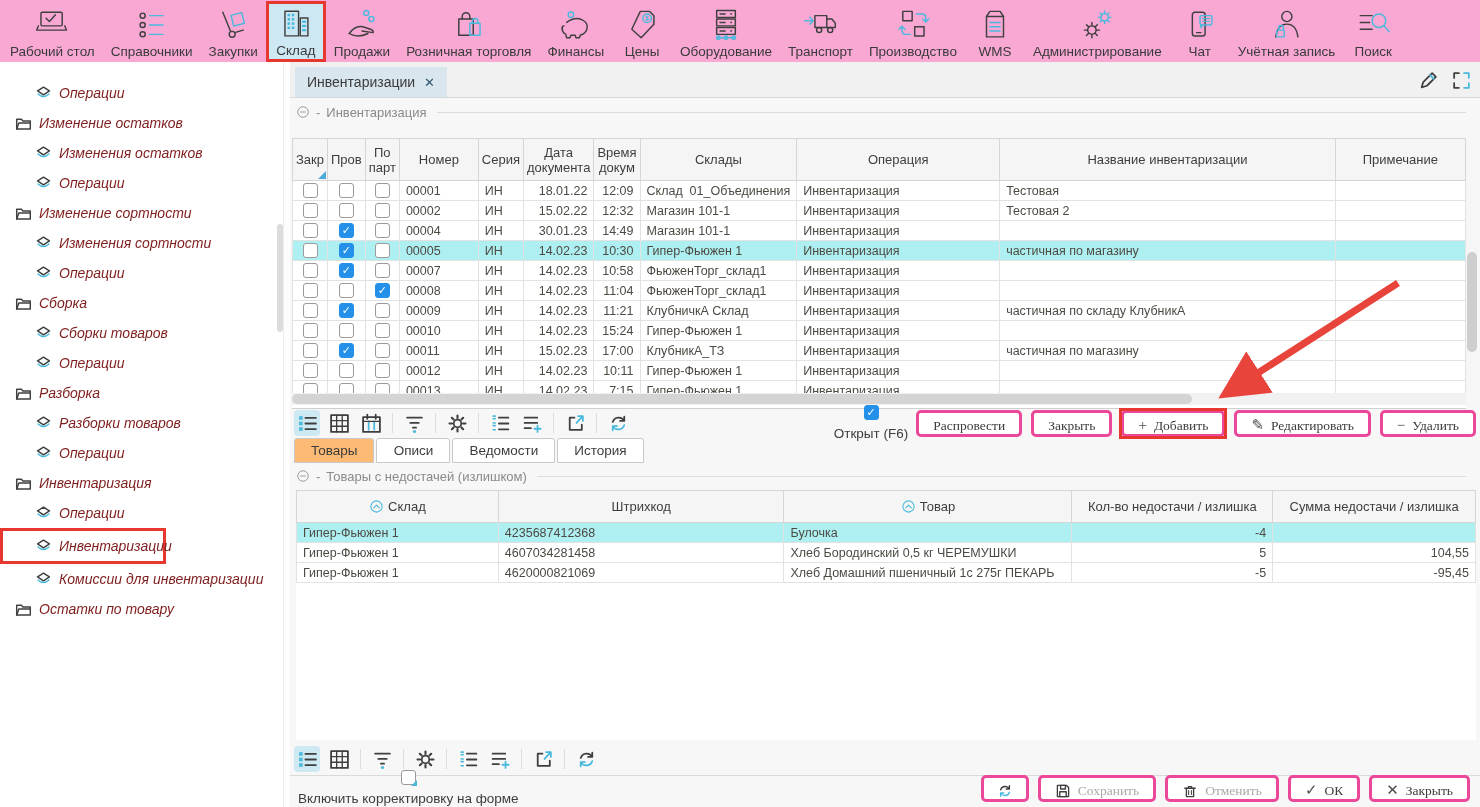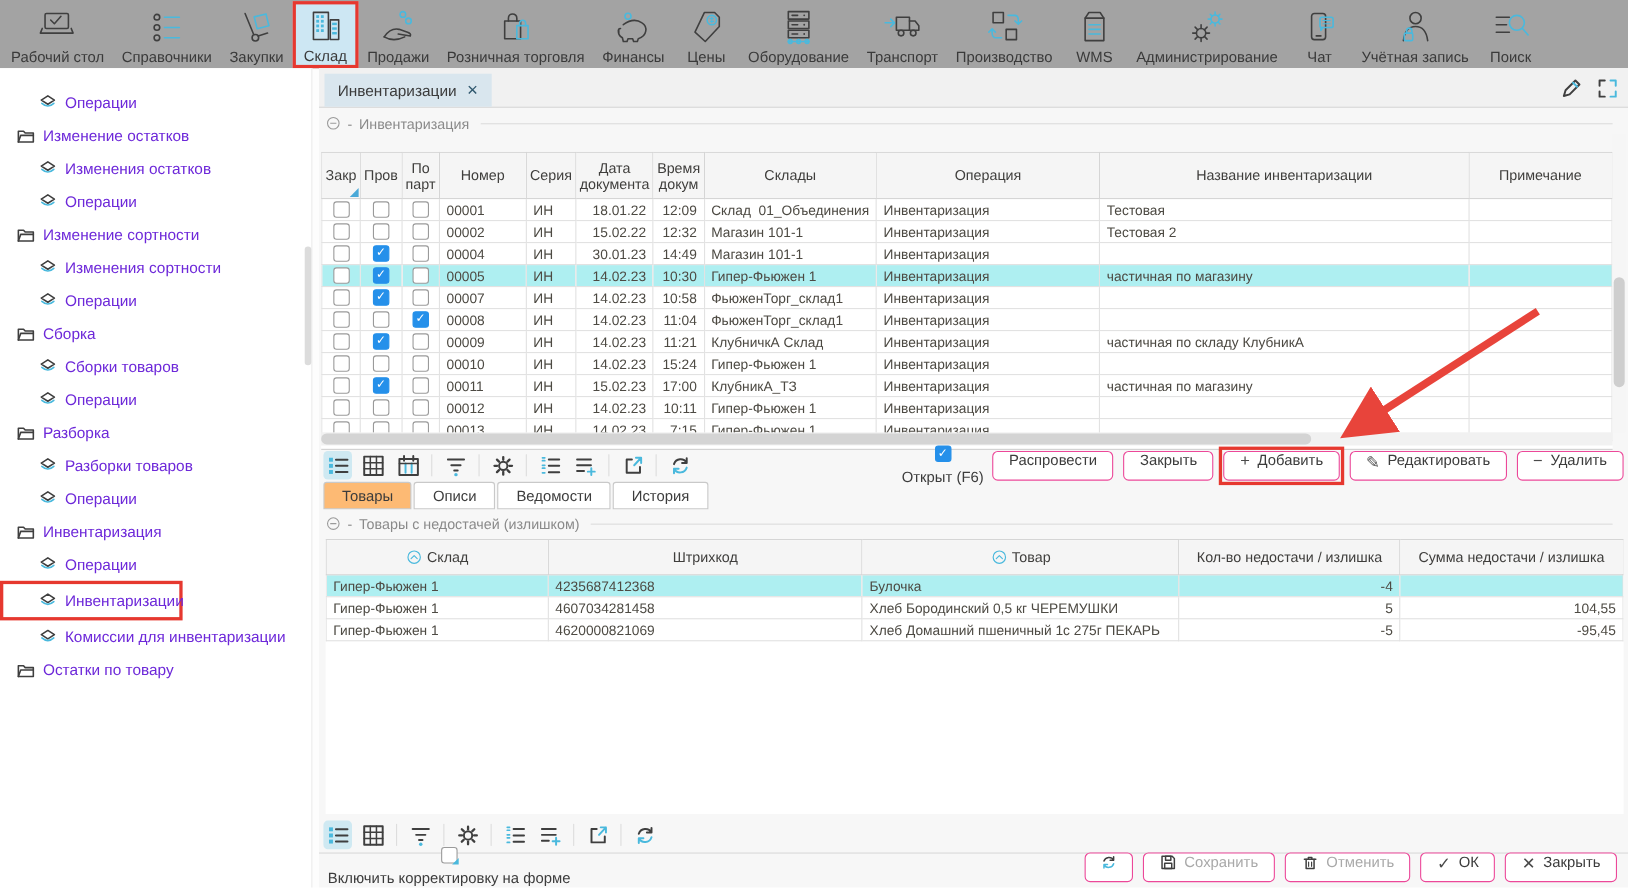--- a/index.html
+++ b/index.html
@@ -6,29 +6,29 @@
   html,body { width:1480px; height:807px; background:#fff; font-family:"Liberation Sans","DejaVu Sans",sans-serif; color:#3f3e3c; overflow:hidden; }
   #page { position:relative; width:1480px; height:807px; background:#fdfdfd; }
 
   
   svg .s { stroke:#3f3f3f; fill:none; stroke-width:1.7; stroke-linecap:round; stroke-linejoin:round; }
   svg .b { stroke:#4ab9dd; fill:none; stroke-width:1.7; stroke-linecap:round; stroke-linejoin:round; }
   svg .bf { fill:#4ab9dd; stroke:none; }
   svg .sf { fill:#3f3f3f; stroke:none; }
 
   
-  #topnav { position:absolute; left:0; top:0; width:1480px; height:62px; background:#a3a3a3; display:flex; align-items:stretch; padding:1px 2px 0 2px; }
+  #topnav { position:absolute; left:0; top:0; width:1480px; height:62px; background:#f9a8d4; display:flex; align-items:stretch; padding:1px 2px 0 2px; }
   .nav-item { display:flex; flex-direction:column; align-items:center; justify-content:flex-end; padding:3px 8px 3px 8px; cursor:pointer; }
   .nico { width:44px; height:34px; }
   .nav-lbl { font-size:13.5px; color:#3a3a3a; margin-top:2px; white-space:nowrap; }
   .nav-sel { background:#cde7f3; border:3px solid #e6382f; padding:1px 5px 1px 5px; }
 
   
   #sidebar { position:absolute; left:0; top:62px; width:284px; height:745px; background:#fff; border-right:1px solid #ececec; padding-top:16px; }
-  .tree-item { display:flex; align-items:center; height:30px; cursor:pointer; font-size:14px; color:#6d28d9; white-space:nowrap; }
+  .tree-item { display:flex; align-items:center; height:30px; cursor:pointer; font-size:14px; color:#7f1d1d; white-space:nowrap;font-style:italic; }
   .tree-item.lvl0 { padding-left:14px; }
   .tree-item.lvl1 { padding-left:34px; }
   .sico { width:19px; height:17px; margin-right:6px; flex:0 0 auto; }
   .tree-item.hl { border:3px solid #e6382f; height:36px; padding-left:31px; width:166px; }
   #sidebar-scroll { position:absolute; left:277px; top:100px; width:6px; height:520px; }
   #sidebar-thumb { position:absolute; left:0; top:62px; width:6px; height:108px; background:#dcdcdc; border-radius:3px; }
 
   
   #main { position:absolute; left:290px; top:62px; width:1190px; height:745px; background:#f7f7f7; }
 
@@ -68,21 +68,21 @@
   .icobar { display:flex; align-items:center; gap:6px; }
   .tbtn { width:26px; height:26px; display:flex; align-items:center; justify-content:center; border-radius:4px; cursor:pointer; }
   .tbtn svg { width:21px; height:21px; }
   .tbtn.sel { background:#cfe9f2; }
   .vsep { width:1px; height:20px; background:#dddddd; margin:0 2px; }
   #toolbar1 { position:absolute; left:4px; top:346px; right:4px; height:30px; display:flex; align-items:center; }
   #toolbar2 { position:absolute; left:4px; top:682px; height:30px; display:flex; align-items:center; }
   .tb-right { margin-left:auto; display:flex; align-items:center; gap:8px; }
   .cklabel { display:flex; align-items:center; gap:6px; font-size:13.5px; color:#3c3c3c; cursor:pointer;flex-direction:column; }
 
-  .btn { height:27px; background:#fff; border:1px solid #ec4899; border-radius:5px; padding:0 14px; font-size:13.5px; color:#3c3c3c; display:inline-flex; align-items:flex-start; gap:7px; cursor:pointer; font-family:Liberation Sans, sans-serif; position:relative; white-space:nowrap; }
+  .btn { height:27px; background:#fff; border:3px solid #ec4899; border-radius:5px; padding:0 14px; font-size:13.5px; color:#3c3c3c; display:inline-flex; align-items:flex-end; gap:7px; cursor:pointer; font-family:Liberation Serif, serif; position:relative; white-space:nowrap; }
   .btn .glyph { font-size:15px; color:#4a4a4a; }
   .btn.hl-red::after { content:""; position:absolute; left:-5px; top:-5px; right:-5px; bottom:-5px; border:3px solid #e6382f; }
   .btn.disabled { color:#a9a9a9; cursor:default; }
   .btn svg { width:16px; height:16px; }
 
   
   #tabs2 { position:absolute; left:4px; top:376px; display:flex; gap:2px; }
   .sub-tab { height:25px; min-width:74px; padding:0 16px; display:flex; align-items:center; justify-content:center; background:#fff; border:1px solid #c9c9c9; border-radius:3px 3px 0 0; font-size:13.5px; color:#3c3c3c; cursor:pointer; }
   .sub-tab.sel { background:#fdba74; }
 

